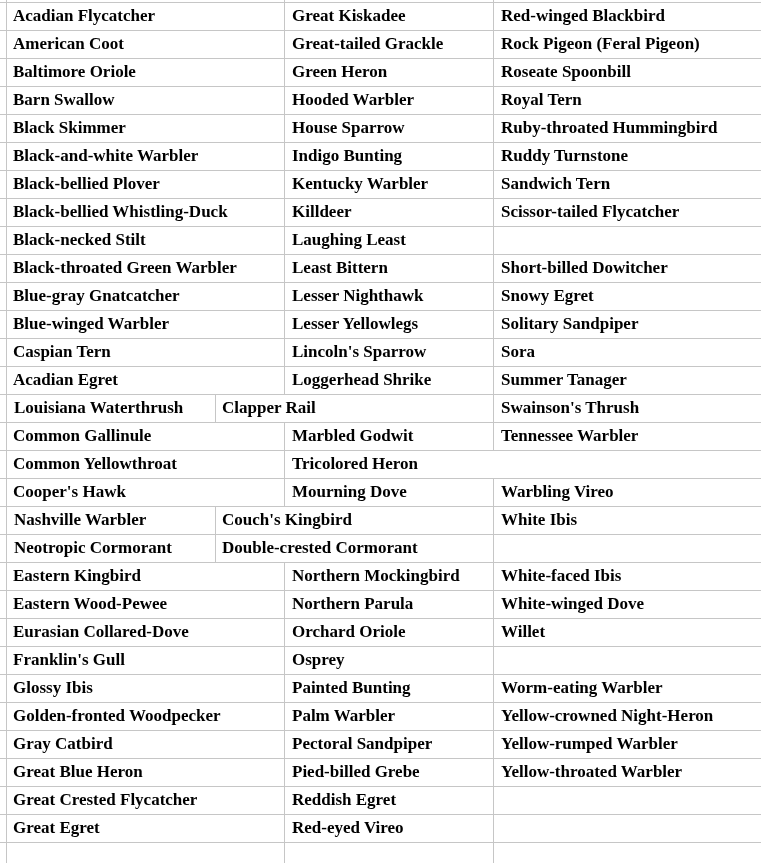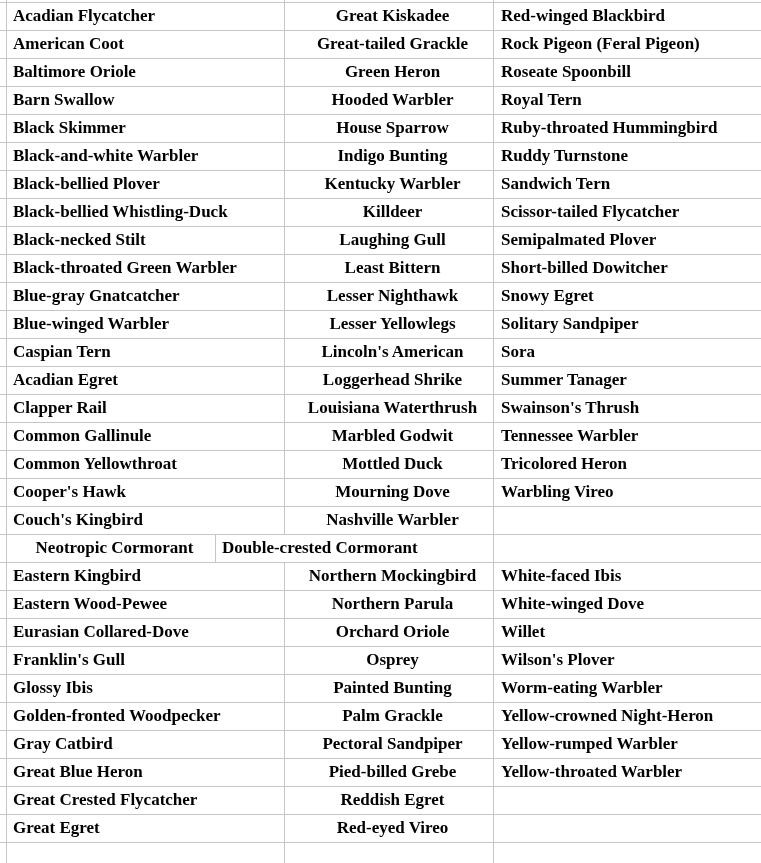--- a/index.html
+++ b/index.html
@@ -26,21 +26,21 @@
   .row.bottom { height: 20px; border-bottom: none; }
   .cell {
     box-sizing: border-box;
     border-right: 1px solid var(--grid);
     overflow: hidden;
     white-space: nowrap;
     height: 100%;
   }
   .c0 { width: 7px; }
   .c1 { width: 278px; padding-left: 6px; }
-  .c2 { width: 209px; padding-left: 7px; text-align: center; }
+  .c2 { width: 209px; padding-left: 7px; }
   .c3 { width: 267px; padding-left: 7px; border-right: none; }
   .data .cell { line-height: 26px; }
 </style>
 </head>
 <body>
 
 <div id="sheet">
   <div id="grid-body">
       <div class="row top">
         <div class="cell c0"></div>
@@ -92,22 +92,21 @@
       </div>
       <div class="row data">
         <div class="cell c0"></div>
         <div class="cell c1">Black-bellied Whistling-Duck</div>
         <div class="cell c2">Killdeer</div>
         <div class="cell c3">Scissor-tailed Flycatcher</div>
       </div>
       <div class="row data">
         <div class="cell c0"></div>
         <div class="cell c1">Black-necked Stilt</div>
-        <div class="cell c2">Laughing Gull</div>
-        <div class="cell c3">Semipalmated Plover</div>
+        <div class="cell c2">Laughing Least</div>
       </div>
       <div class="row data">
         <div class="cell c0"></div>
         <div class="cell c1">Black-throated Green Warbler</div>
         <div class="cell c2">Least Bittern</div>
         <div class="cell c3">Short-billed Dowitcher</div>
       </div>
       <div class="row data">
         <div class="cell c0"></div>
         <div class="cell c1">Blue-gray Gnatcatcher</div>
@@ -116,57 +115,57 @@
       </div>
       <div class="row data">
         <div class="cell c0"></div>
         <div class="cell c1">Blue-winged Warbler</div>
         <div class="cell c2">Lesser Yellowlegs</div>
         <div class="cell c3">Solitary Sandpiper</div>
       </div>
       <div class="row data">
         <div class="cell c0"></div>
         <div class="cell c1">Caspian Tern</div>
-        <div class="cell c2">Lincoln's American</div>
+        <div class="cell c2">Lincoln's Sparrow</div>
         <div class="cell c3">Sora</div>
       </div>
       <div class="row data">
         <div class="cell c0"></div>
         <div class="cell c1">Acadian Egret</div>
         <div class="cell c2">Loggerhead Shrike</div>
         <div class="cell c3">Summer Tanager</div>
       </div>
       <div class="row data">
         <div class="cell c0"></div>
+        <div class="cell c2">Louisiana Waterthrush</div>
         <div class="cell c1">Clapper Rail</div>
-        <div class="cell c2">Louisiana Waterthrush</div>
         <div class="cell c3">Swainson's Thrush</div>
       </div>
       <div class="row data">
         <div class="cell c0"></div>
         <div class="cell c1">Common Gallinule</div>
         <div class="cell c2">Marbled Godwit</div>
         <div class="cell c3">Tennessee Warbler</div>
       </div>
       <div class="row data">
         <div class="cell c0"></div>
         <div class="cell c1">Common Yellowthroat</div>
-        <div class="cell c2">Mottled Duck</div>
         <div class="cell c3">Tricolored Heron</div>
       </div>
       <div class="row data">
         <div class="cell c0"></div>
         <div class="cell c1">Cooper's Hawk</div>
         <div class="cell c2">Mourning Dove</div>
         <div class="cell c3">Warbling Vireo</div>
       </div>
       <div class="row data">
         <div class="cell c0"></div>
+        <div class="cell c2">Nashville Warbler</div>
         <div class="cell c1">Couch's Kingbird</div>
-        <div class="cell c2">Nashville Warbler</div>
+        <div class="cell c3">White Ibis</div>
       </div>
       <div class="row data">
         <div class="cell c0"></div>
         <div class="cell c2">Neotropic Cormorant</div>
         <div class="cell c1">Double-crested Cormorant</div>
       </div>
       <div class="row data">
         <div class="cell c0"></div>
         <div class="cell c1">Eastern Kingbird</div>
         <div class="cell c2">Northern Mockingbird</div>
@@ -181,32 +180,31 @@
       <div class="row data">
         <div class="cell c0"></div>
         <div class="cell c1">Eurasian Collared-Dove</div>
         <div class="cell c2">Orchard Oriole</div>
         <div class="cell c3">Willet</div>
       </div>
       <div class="row data">
         <div class="cell c0"></div>
         <div class="cell c1">Franklin's Gull</div>
         <div class="cell c2">Osprey</div>
-        <div class="cell c3">Wilson's Plover</div>
       </div>
       <div class="row data">
         <div class="cell c0"></div>
         <div class="cell c1">Glossy Ibis</div>
         <div class="cell c2">Painted Bunting</div>
         <div class="cell c3">Worm-eating Warbler</div>
       </div>
       <div class="row data">
         <div class="cell c0"></div>
         <div class="cell c1">Golden-fronted Woodpecker</div>
-        <div class="cell c2">Palm Grackle</div>
+        <div class="cell c2">Palm Warbler</div>
         <div class="cell c3">Yellow-crowned Night-Heron</div>
       </div>
       <div class="row data">
         <div class="cell c0"></div>
         <div class="cell c1">Gray Catbird</div>
         <div class="cell c2">Pectoral Sandpiper</div>
         <div class="cell c3">Yellow-rumped Warbler</div>
       </div>
       <div class="row data">
         <div class="cell c0"></div>

